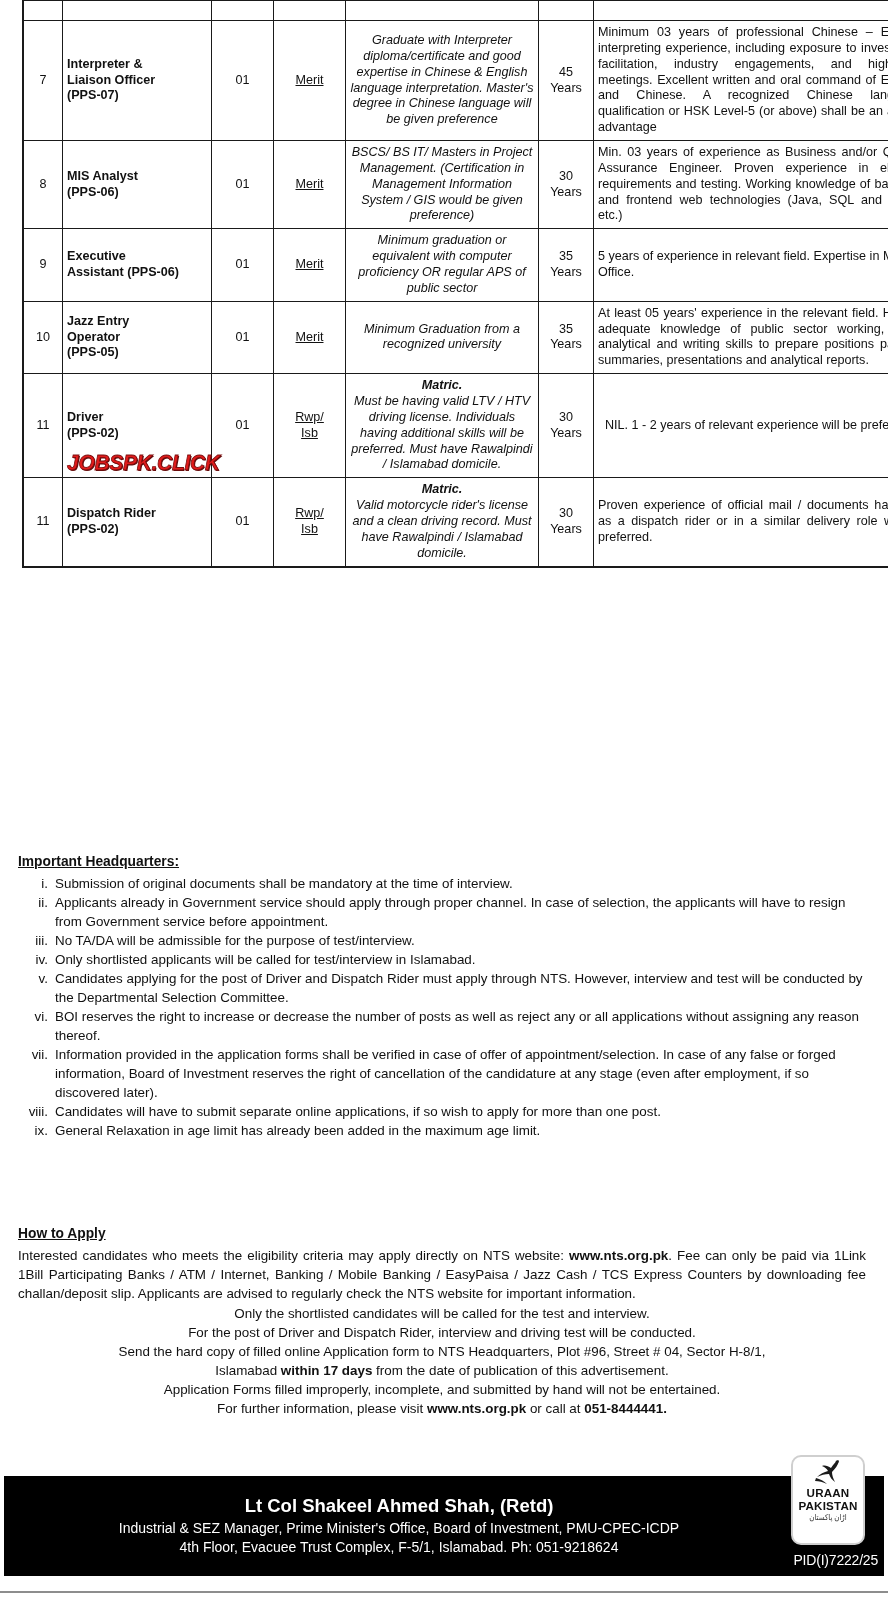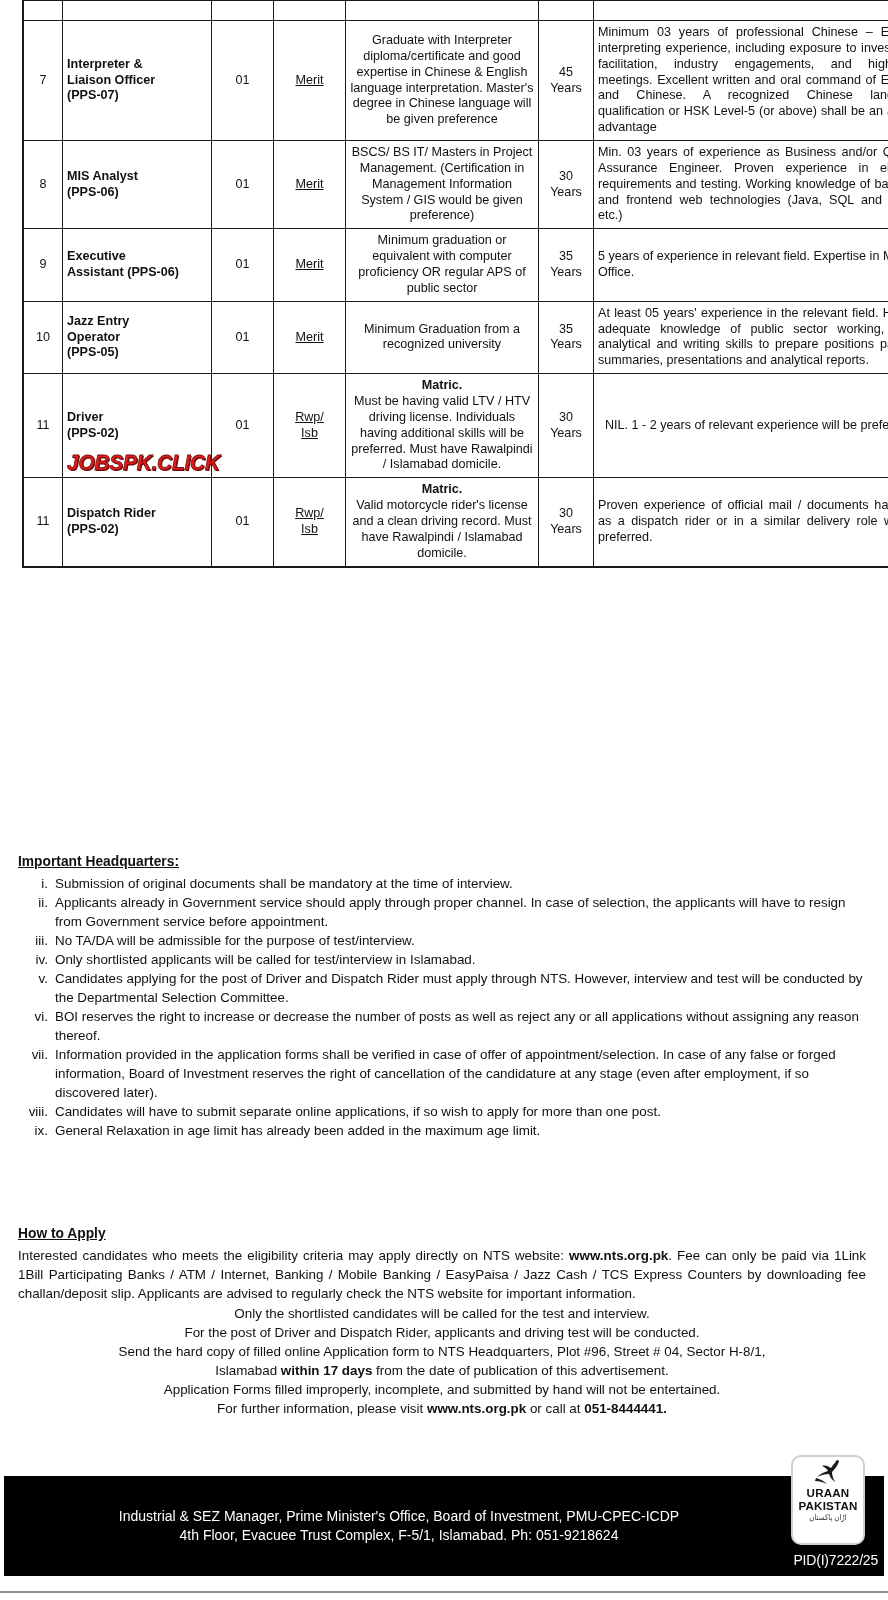--- a/index.html
+++ b/index.html
@@ -36,21 +36,21 @@
     vertical-align: middle;
     padding: 4px 4px;
     font-size: 12.6px;
     line-height: 1.26;
   }
   
   .c-sr    { width: 30px;  text-align: center; }
   .c-post  { width: 140px; text-align: left; font-weight: bold; padding-left: 9px; position: relative; }
   .c-no    { width: 53px;  text-align: center; }
   .c-quota { width: 63px;  text-align: center; text-decoration: underline; }
-  .c-qual  { width: 184px; text-align: center; }
+  .c-qual  { width: 184px; text-align: center; font-style: italic; }
   .c-age   { width: 46px;  text-align: center; }
   .c-exp   { width: 324px; text-align: left; padding-left: 7px; padding-right: 7px; }
 
   .c-exp.just { text-align: justify; }
   .c-exp.ctr  { text-align: center; }
 
   .post-line { display: block; }
 
   .topstub td { height: 11px; padding: 0; border-bottom: 2px solid #1a1a1a; }
 
@@ -337,29 +337,30 @@
     <li><span class="num">vii.</span><span>Information provided in the application forms shall be verified in case of offer of appointment/selection. In case of any false or forged information, Board of Investment reserves the right of cancellation of the candidature at any stage (even after employment, if so discovered later).</span></li>
     <li><span class="num">viii.</span><span>Candidates will have to submit separate online applications, if so wish to apply for more than one post.</span></li>
     <li><span class="num">ix.</span><span>General Relaxation in age limit has already been added in the maximum age limit.</span></li>
   </ol>
 </div>
 
 <div class="section apply" style="top:1224px; width:848px;">
   <span class="sec-head">How to Apply</span>
   <p class="para"><span>Interested candidates who meets the eligibility criteria may apply directly on NTS website: </span><b class="em">www.nts.org.pk</b><span>. Fee can only be paid via 1Link 1Bill Participating Banks / ATM / Internet, Banking / Mobile Banking / EasyPaisa / Jazz Cash / TCS Express Counters by downloading fee challan/deposit slip. Applicants are advised to regularly check the NTS website for important information.</span></p>
   <p>Only the shortlisted candidates will be called for the test and interview.</p>
-  <p>For the post of Driver and Dispatch Rider, applicants and driving test will be conducted.</p>
+  <p>For the post of Driver and Dispatch Rider, interview and driving test will be conducted.</p>
   <p>Send the hard copy of filled online Application form to NTS Headquarters, Plot #96, Street # 04, Sector H-8/1,</p>
   <p><span>Islamabad </span><b class="em">within 17 days</b><span> from the date of publication of this advertisement.</span></p>
   <p>Application Forms filled improperly, incomplete, and submitted by hand will not be entertained.</p>
   <p><span>For further information, please visit </span><b class="em">www.nts.org.pk</b><span> or call at </span><b class="em">051-8444441.</b></p>
 </div>
 
 <div class="footer-band">
   <div class="footer-inner">
+    <div class="f-name">Lt Col Shakeel Ahmed Shah, (Retd)</div>
     <div class="f-line">Industrial &amp; SEZ Manager, Prime Minister's Office, Board of Investment, PMU-CPEC-ICDP</div>
     <div class="f-line">4th Floor, Evacuee Trust Complex, F-5/1, Islamabad. Ph: 051-9218624</div>
   </div>
   <div class="pid">PID(I)7222/25</div>
 </div>
 
 <div class="logo">
   <span class="bird">
     <svg viewBox="0 0 40 30" width="40" height="30" aria-hidden="true">
       <path d="M30 3 C27 5 25 8 23 11 C20 9 17 8 14 9 C17 10 19 12 20 14 C16 15 12 17 9 20 C13 18 17 17 21 17 C22 20 24 23 27 25 C25 21 24 18 24 15 C27 12 30 8 31 4 Z" fill="#1a1a1a"></path>

